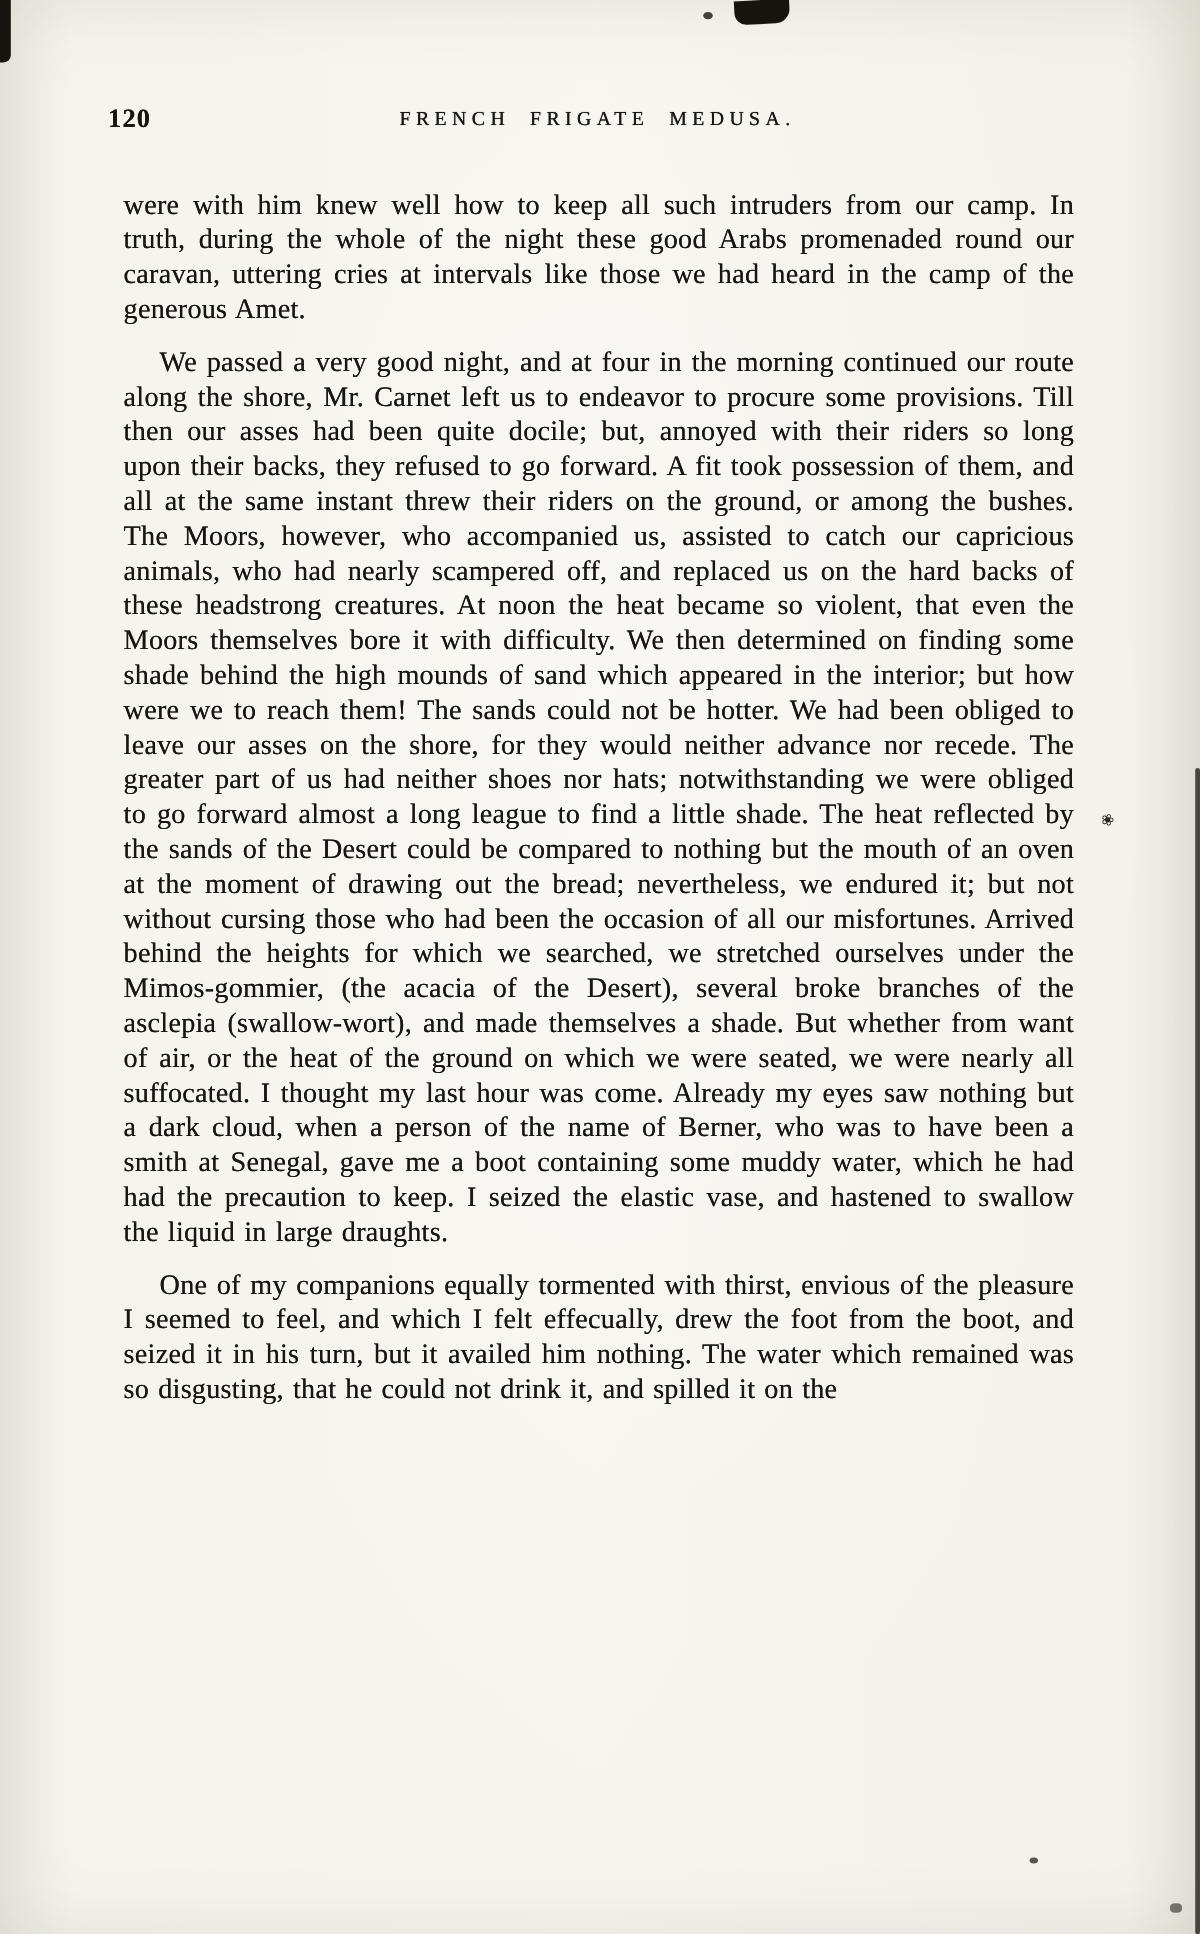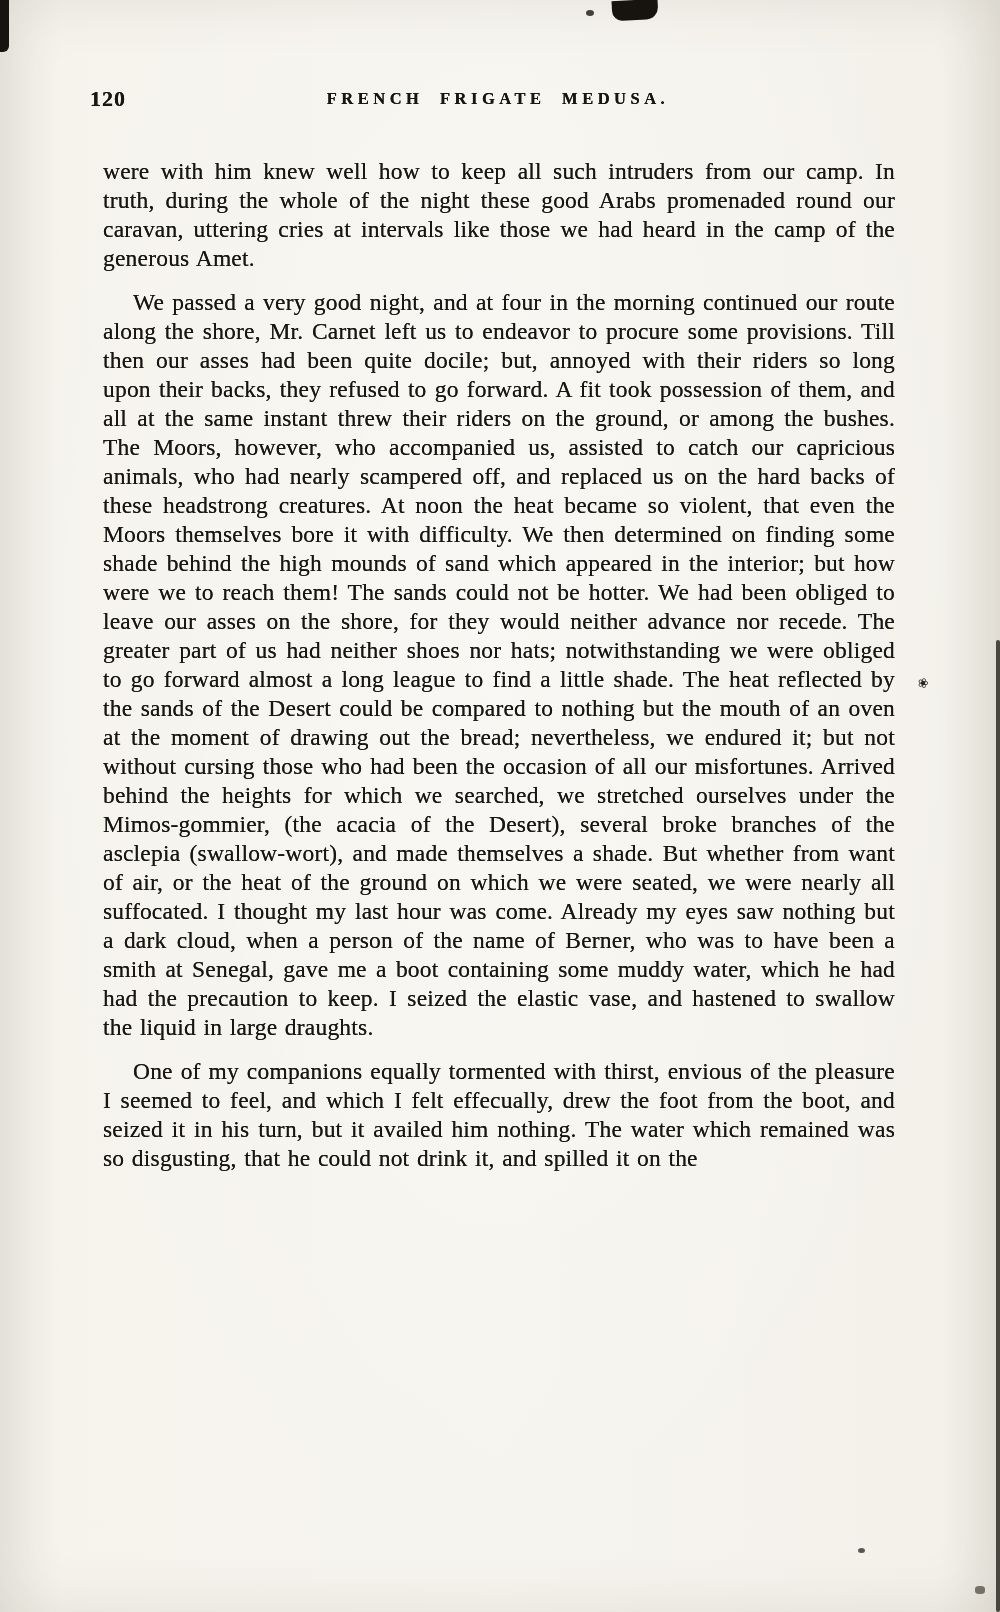--- a/index.html
+++ b/index.html
@@ -38,21 +38,21 @@
     letter-spacing: 1px;
     text-shadow: 0 0 0.5px #181613;
   }
   .running-title {
     position: absolute;
     left: 0;
     right: 0;
     top: 3px;
     text-align: center;
     font-size: 16.5px;
-    font-weight: bold;
+    font-weight: normal;
     letter-spacing: 4.5px;
     word-spacing: 8px;
     text-shadow: 0 0 0.6px #181613;
   }
 
   
   .page-body {
     position: absolute;
     top: 142px;
     left: 88px;

